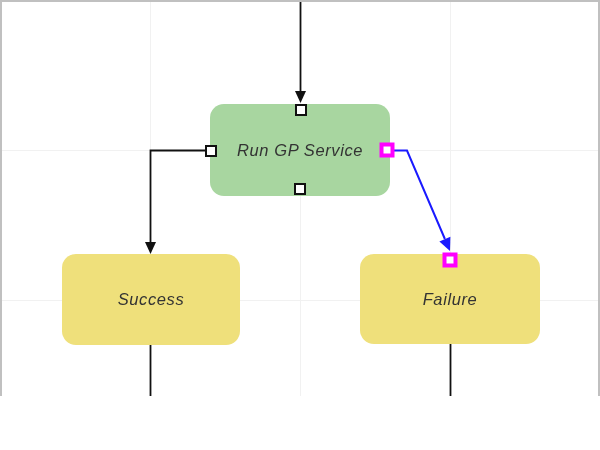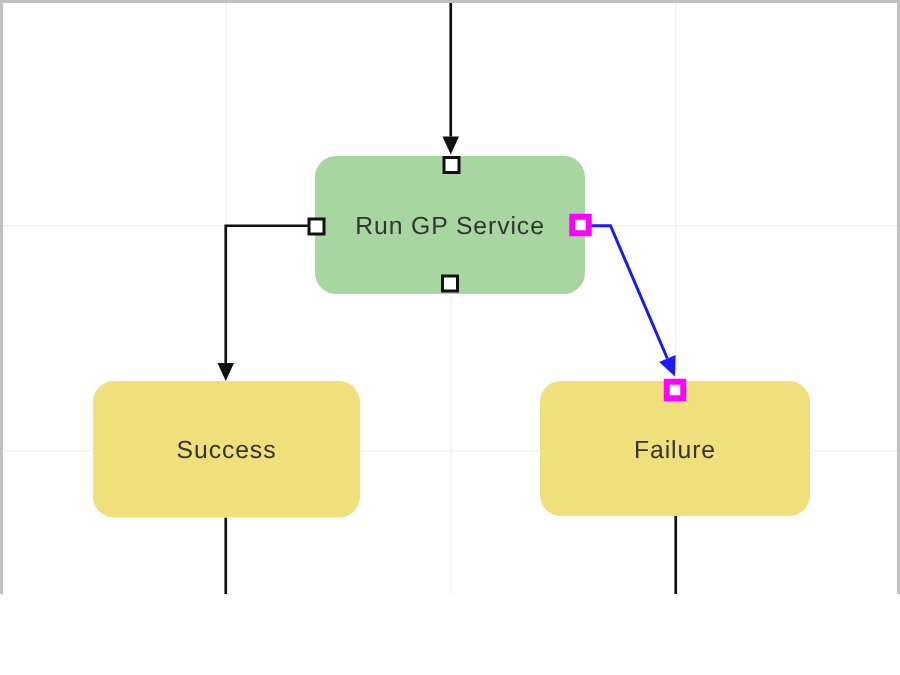--- a/index.html
+++ b/index.html
@@ -2,20 +2,21 @@
 <html><head>
 <meta charset="utf-8">
 <title>Diagram</title>
 <style>
   html, body { margin: 0; padding: 0; background: #ffffff; }
   .canvas-wrap {
     width: 600px;
     height: 396px;
     position: relative;
     overflow: hidden;
+    font-style: italic;
   }
   svg { display: block; }
   .node-label {
     font-family: "Liberation Sans", sans-serif;
     font-size: 16.5px;
     font-weight: 400;
     letter-spacing: 0.6px;
   }
 </style>
 </head>

